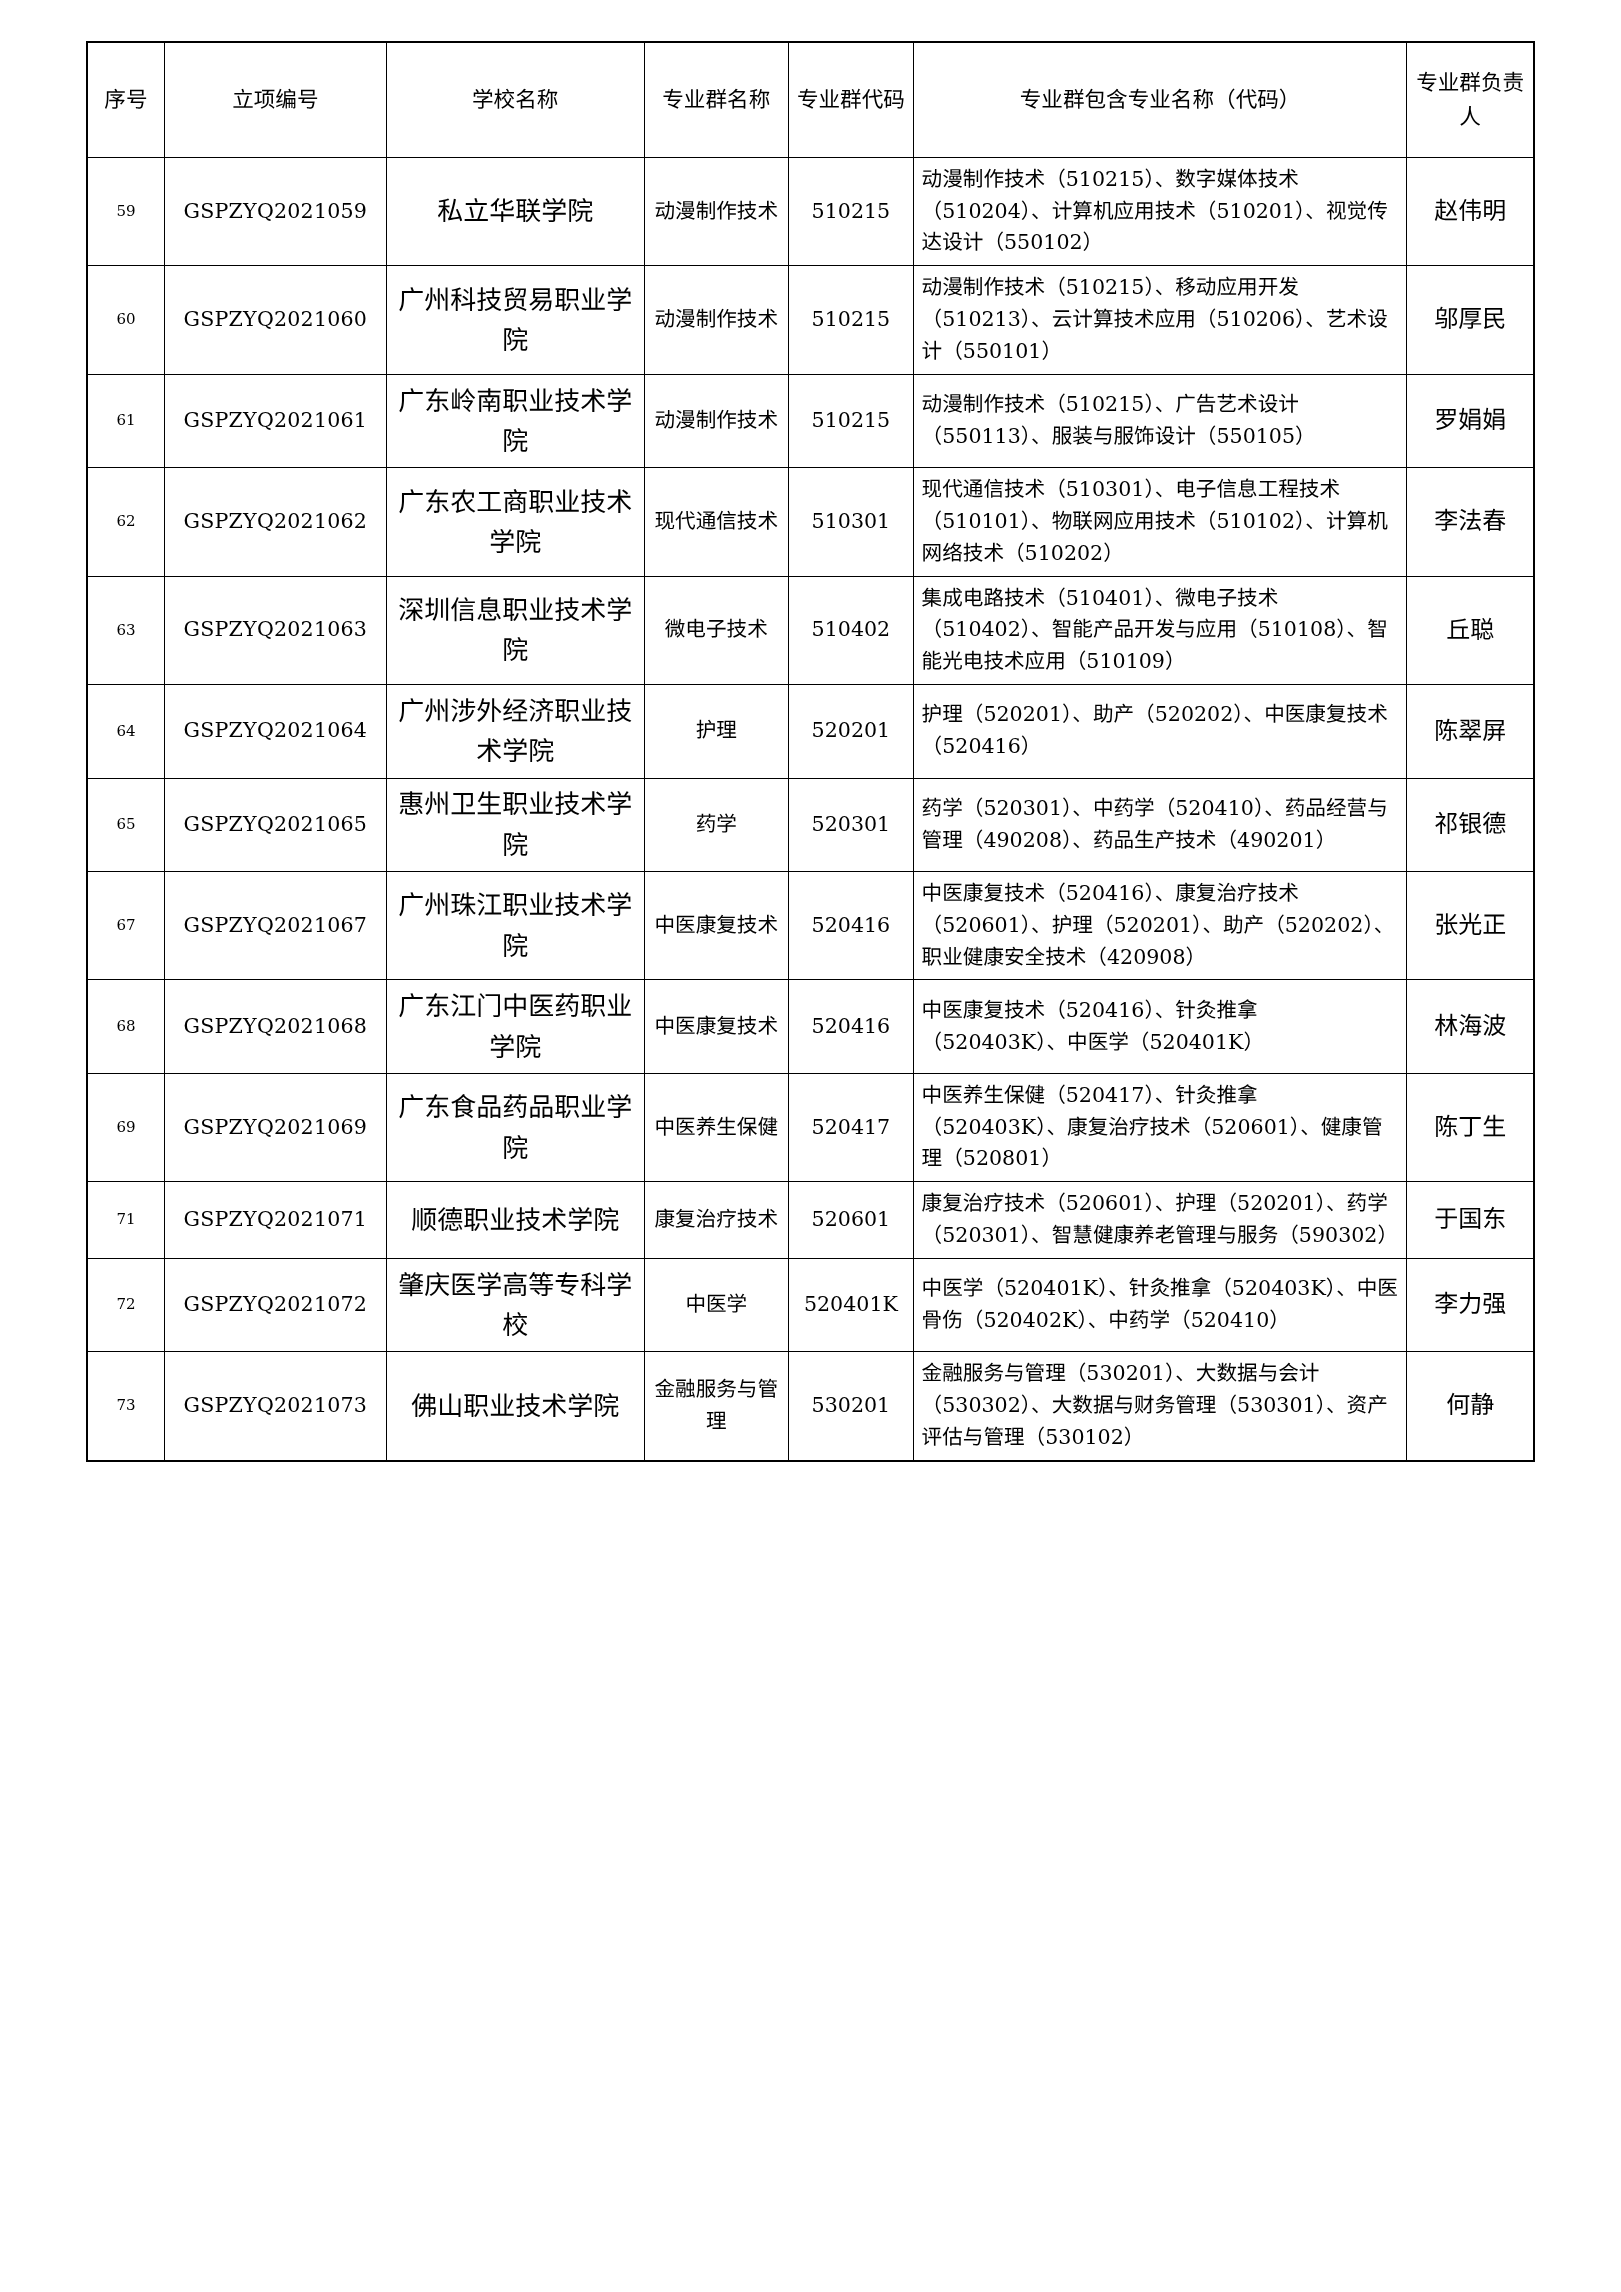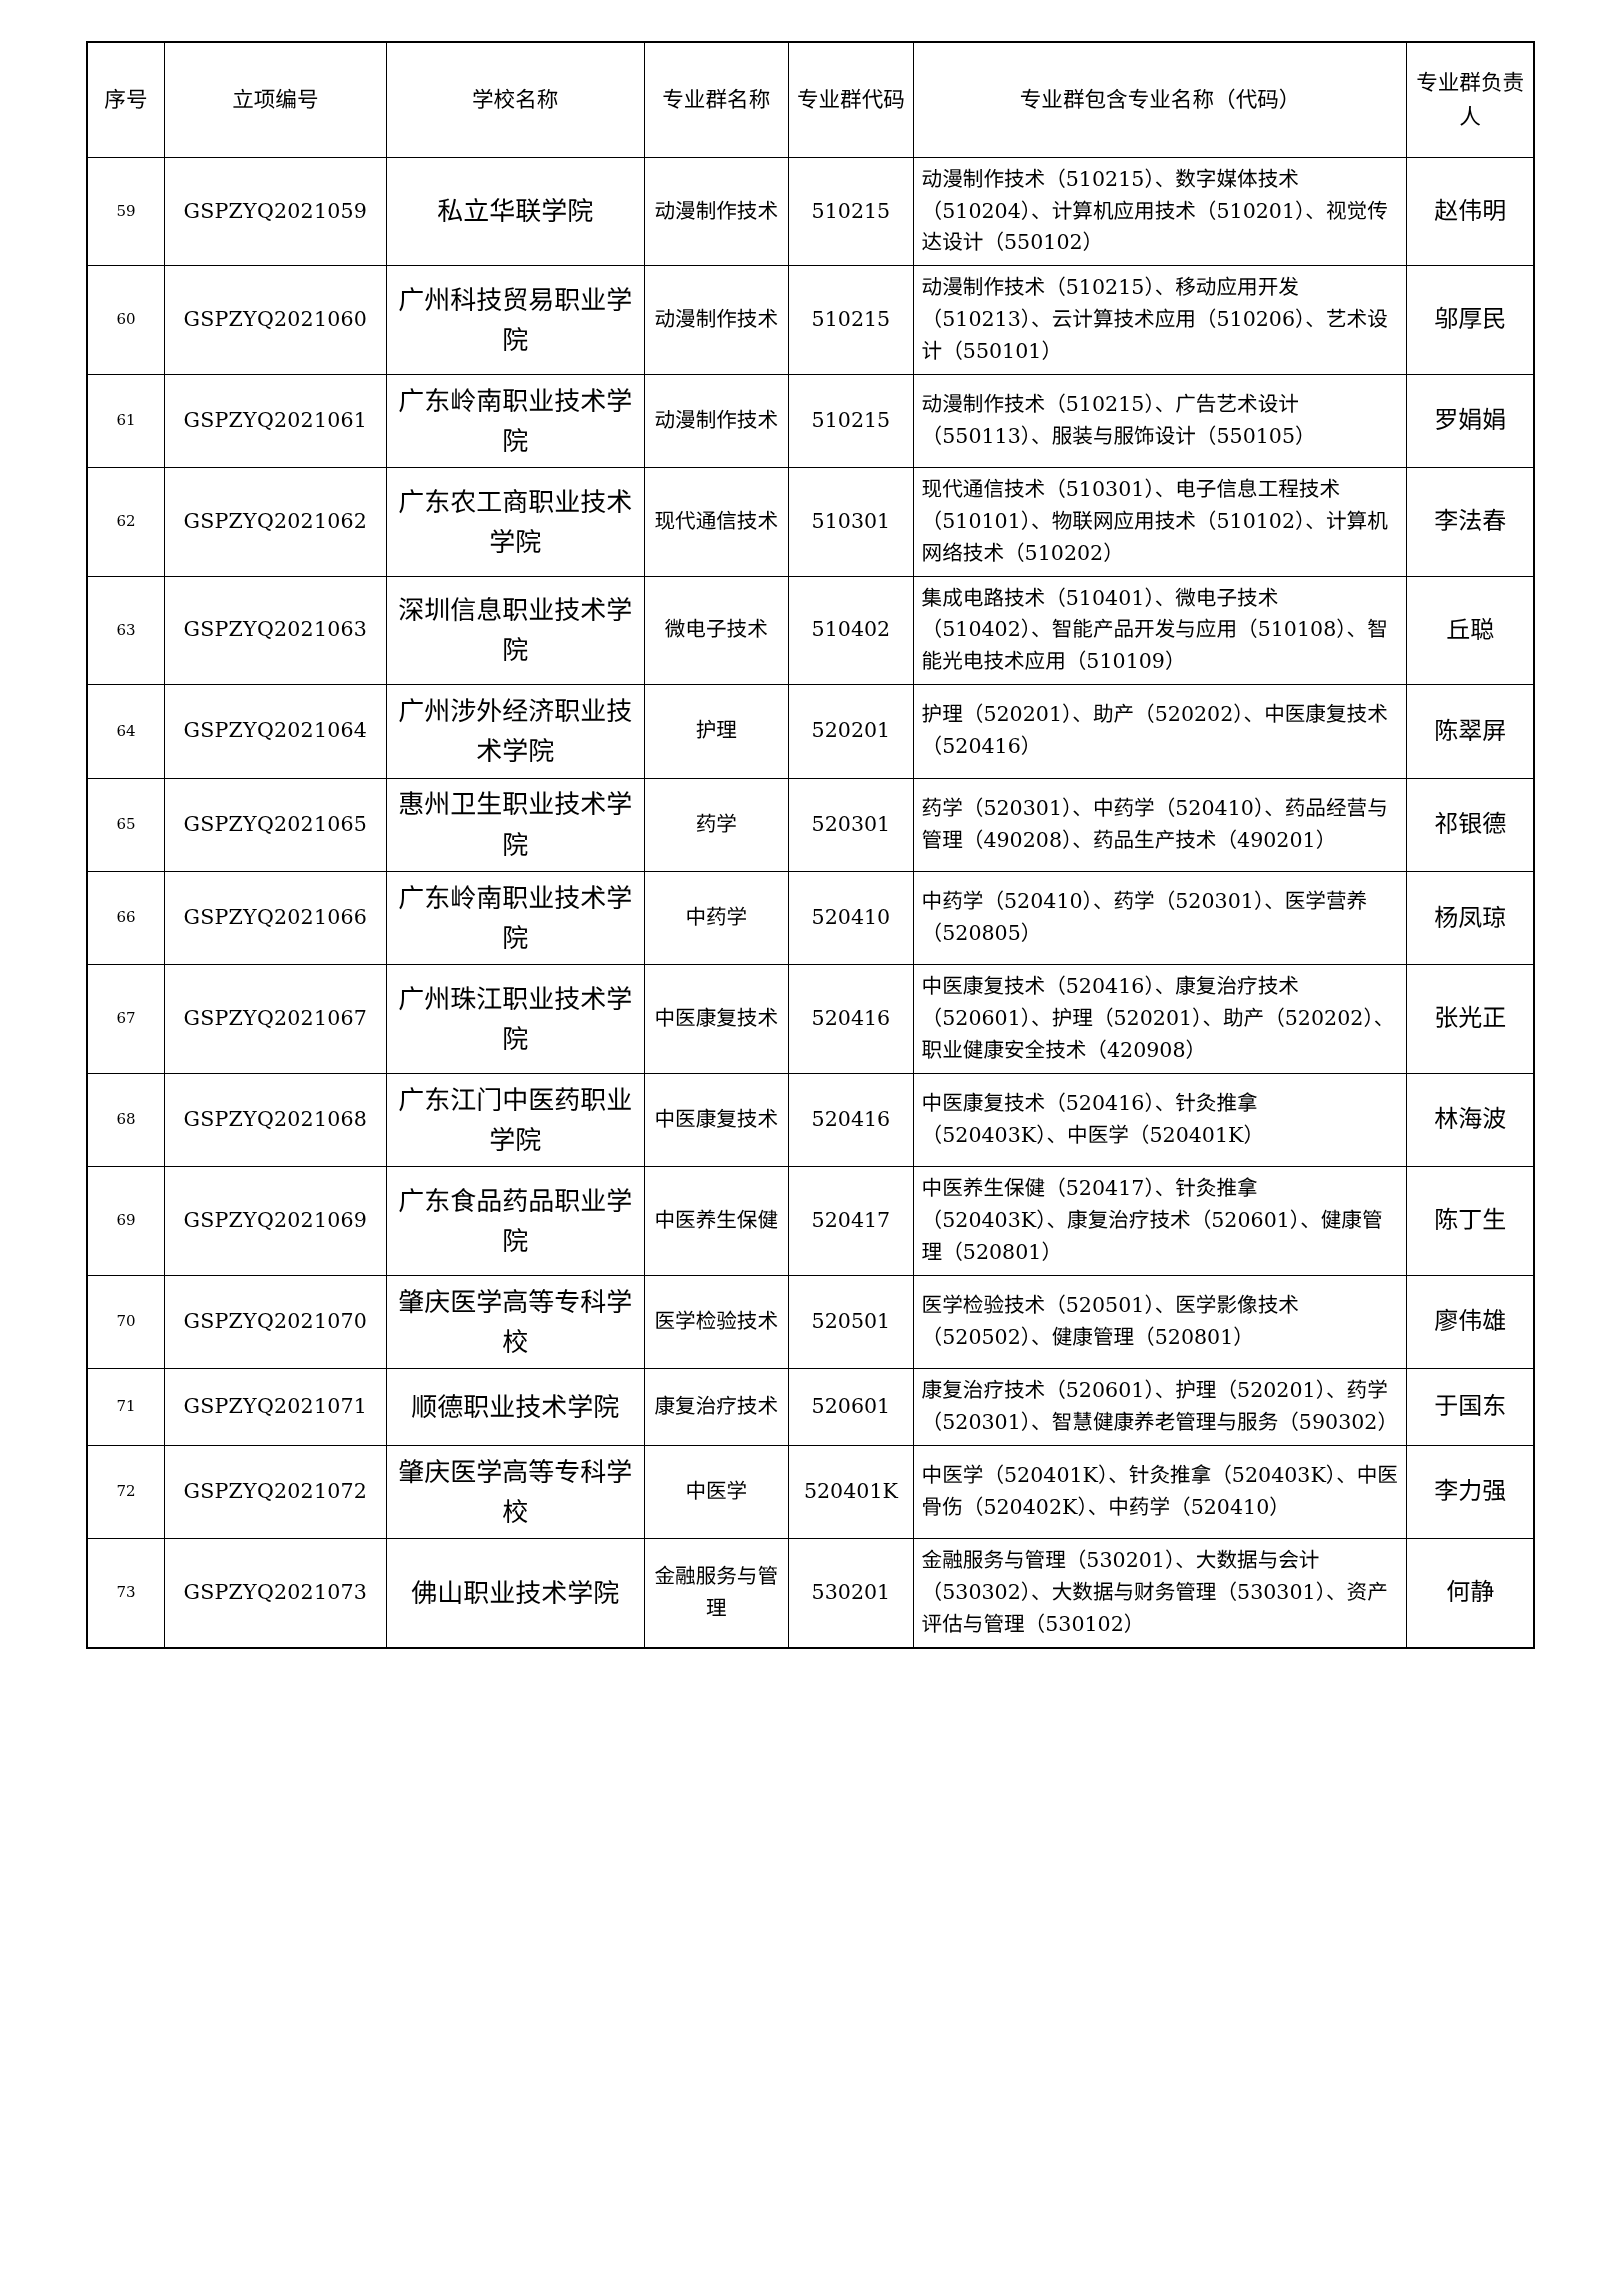--- a/index.html
+++ b/index.html
@@ -164,29 +164,20 @@
         <tr>
           <td class="seq">65</td>
           <td class="code">GSPZYQ2021065</td>
           <td class="school">惠州卫生职业技术学院</td>
           <td class="group">药学</td>
           <td class="gcode">520301</td>
           <td class="majors">药学（520301）、中药学（520410）、药品经营与管理（490208）、药品生产技术（490201）</td>
           <td class="leader">祁银德</td>
         </tr>
         <tr>
-          <td class="seq">66</td>
-          <td class="code">GSPZYQ2021066</td>
-          <td class="school">广东岭南职业技术学院</td>
-          <td class="group">中药学</td>
-          <td class="gcode">520410</td>
-          <td class="majors">中药学（520410）、药学（520301）、医学营养（520805）</td>
-          <td class="leader">杨凤琼</td>
-        </tr>
-        <tr>
           <td class="seq">67</td>
           <td class="code">GSPZYQ2021067</td>
           <td class="school">广州珠江职业技术学院</td>
           <td class="group">中医康复技术</td>
           <td class="gcode">520416</td>
           <td class="majors">中医康复技术（520416）、康复治疗技术（520601）、护理（520201）、助产（520202）、职业健康安全技术（420908）</td>
           <td class="leader">张光正</td>
         </tr>
         <tr>
           <td class="seq">68</td>
@@ -200,29 +191,20 @@
         <tr>
           <td class="seq">69</td>
           <td class="code">GSPZYQ2021069</td>
           <td class="school">广东食品药品职业学院</td>
           <td class="group">中医养生保健</td>
           <td class="gcode">520417</td>
           <td class="majors">中医养生保健（520417）、针灸推拿（520403K）、康复治疗技术（520601）、健康管理（520801）</td>
           <td class="leader">陈丁生</td>
         </tr>
         <tr>
-          <td class="seq">70</td>
-          <td class="code">GSPZYQ2021070</td>
-          <td class="school">肇庆医学高等专科学校</td>
-          <td class="group">医学检验技术</td>
-          <td class="gcode">520501</td>
-          <td class="majors">医学检验技术（520501）、医学影像技术（520502）、健康管理（520801）</td>
-          <td class="leader">廖伟雄</td>
-        </tr>
-        <tr>
           <td class="seq">71</td>
           <td class="code">GSPZYQ2021071</td>
           <td class="school">顺德职业技术学院</td>
           <td class="group">康复治疗技术</td>
           <td class="gcode">520601</td>
           <td class="majors">康复治疗技术（520601）、护理（520201）、药学（520301）、智慧健康养老管理与服务（590302）</td>
           <td class="leader">于国东</td>
         </tr>
         <tr>
           <td class="seq">72</td>

